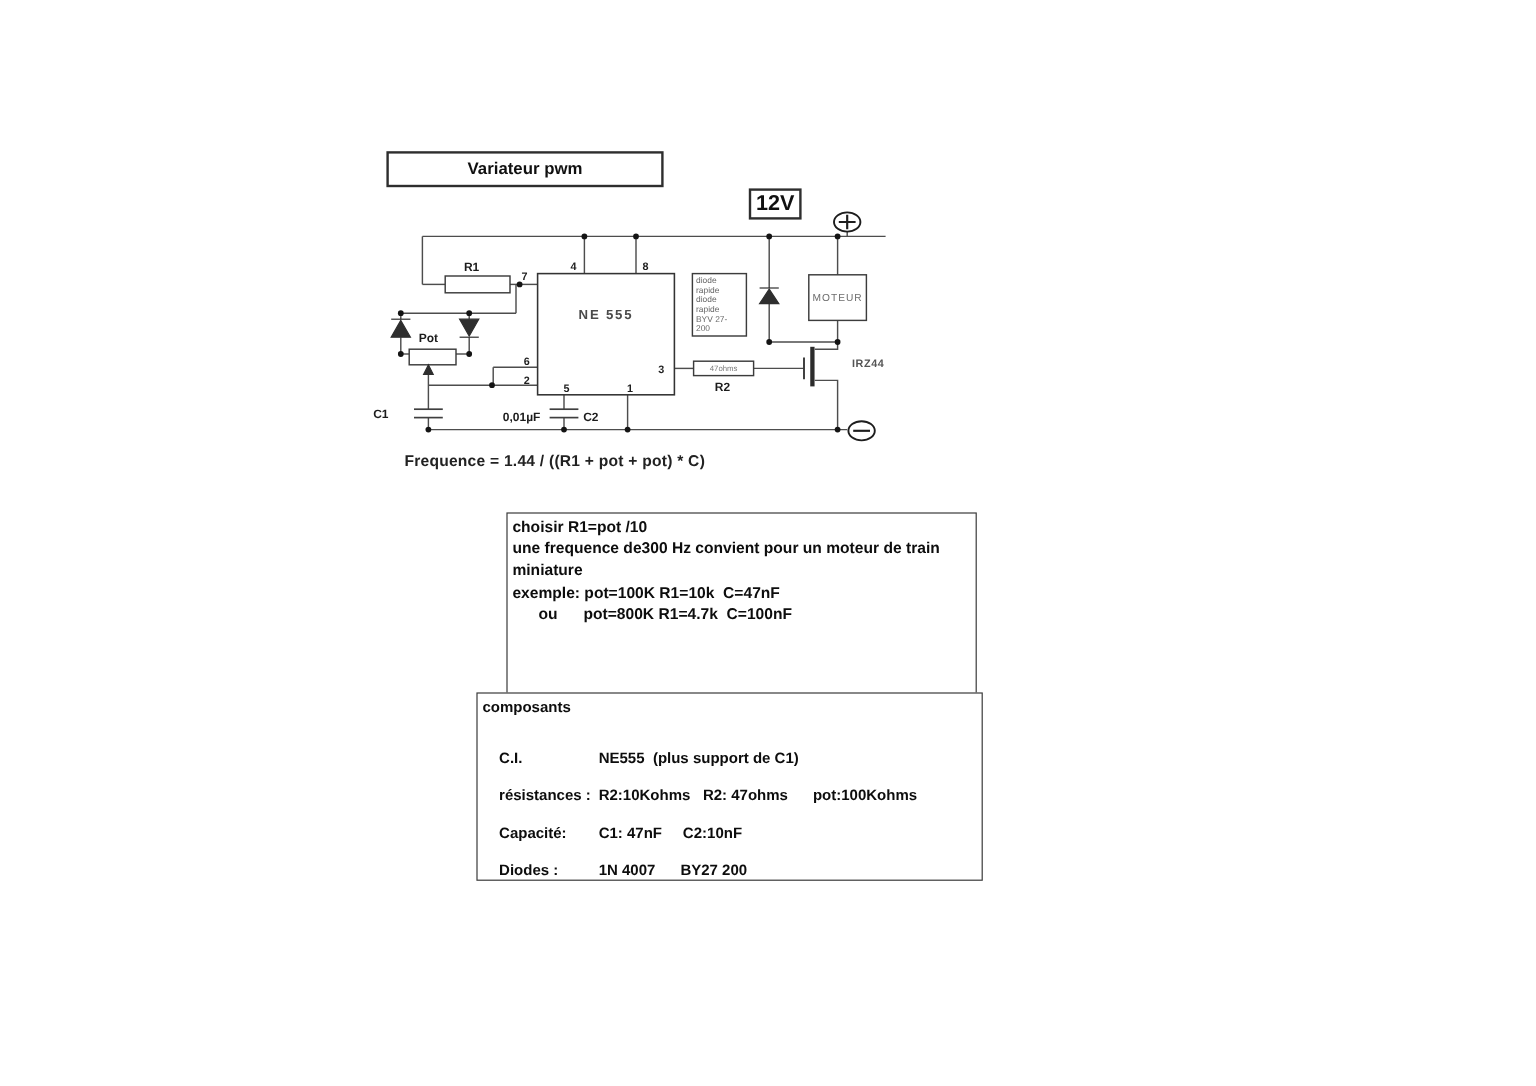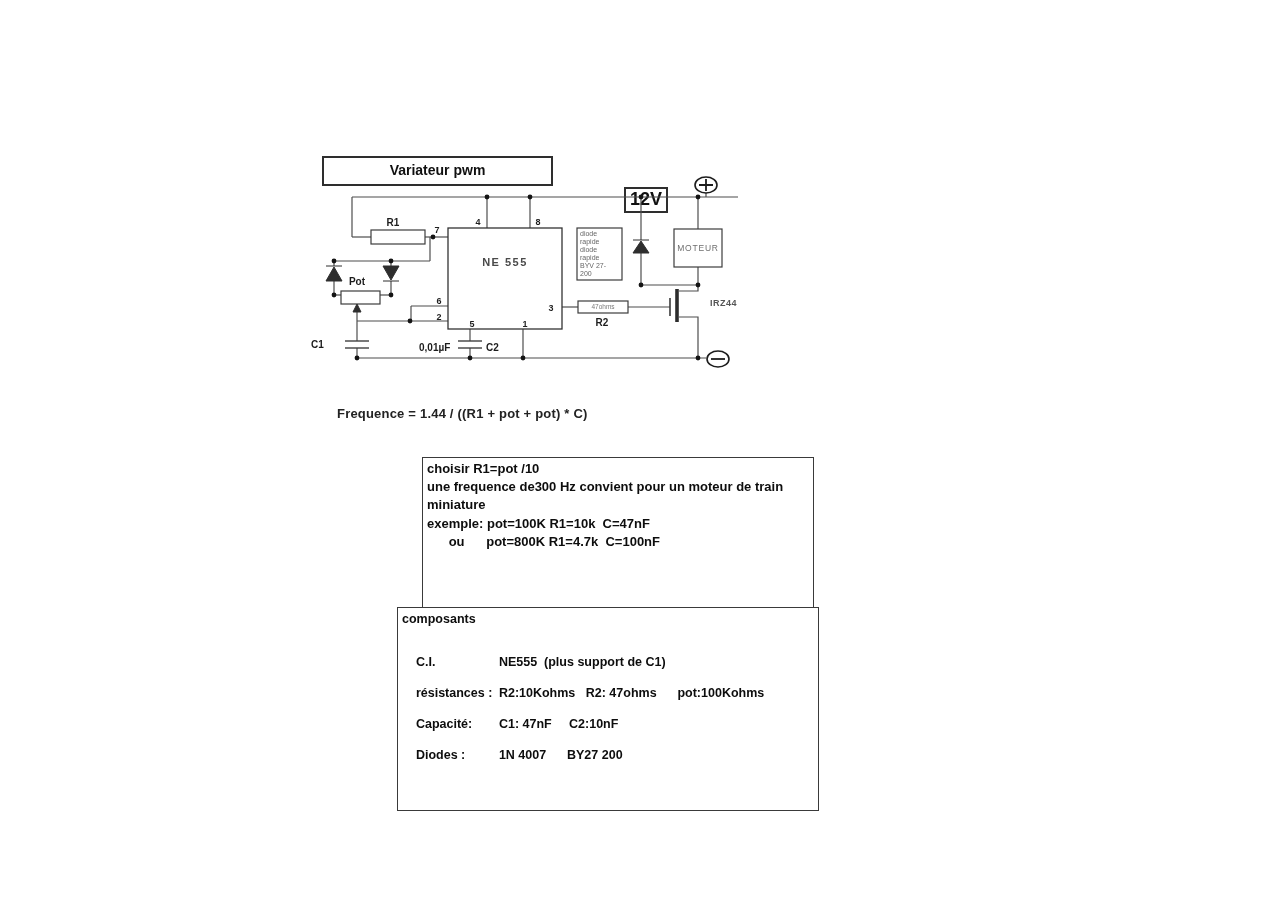--- a/index.html
+++ b/index.html
@@ -1,31 +1,31 @@
 <!DOCTYPE html>
 <html><head>
 <meta charset="utf-8">
 <style>
   html,body{margin:0;padding:0;background:#ffffff;}
   body{width:1280px;height:905px;position:relative;overflow:hidden;
        font-family:"Liberation Sans",sans-serif;color:#111;}
-  .abs{position:absolute;margin-top:30px;}
+  .abs{position:absolute;}
   .titlebox{left:322px;top:126px;width:227px;height:26px;border:2px solid #2e2e2e;
             background:#fff;text-align:center;line-height:25px;
             font-size:14px;font-weight:bold;color:#101010;}
   .supplybox{left:624px;top:157px;width:40px;height:22px;border:2px solid #2e2e2e;
              background:#fff;text-align:center;line-height:21px;
              font-size:18px;font-weight:bold;color:#101010;}
   .formula{left:337px;top:376px;font-size:13px;font-weight:bold;color:#222;
            letter-spacing:0.2px;white-space:pre;}
   .notesbox{left:422px;top:427px;width:392px;height:157px;border:1.5px solid #3a3a3a;
             background:#fff;padding:2px 0 0 4px;box-sizing:border-box;}
   .notesbox div{font-size:13px;font-weight:bold;line-height:18.2px;color:#0d0d0d;
                 white-space:pre;}
-  .compbox{left:397px;top:577px;width:422px;height:204px;border:1.5px solid #3a3a3a;
+  .compbox{left:397px;top:577px;width:422px;height:157px;border:1.5px solid #3a3a3a;
            background:#fff;box-sizing:border-box;}
   .compbox .row{position:absolute;left:4px;white-space:pre;font-size:12.5px;
                 font-weight:bold;color:#0d0d0d;}
   .compbox .lab{display:inline-block;width:83px;}
   .compbox .val{white-space:pre;}
   svg{position:absolute;left:0;top:0;}
   .w{stroke:#4d4d4d;stroke-width:1.2;fill:none;}
   .wt{stroke:#3f3f3f;stroke-width:1.4;fill:none;}
   .comp{fill:#ffffff;stroke:#3c3c3c;stroke-width:1.2;}
   .icbox{fill:#ffffff;stroke:#333;stroke-width:1.3;}

